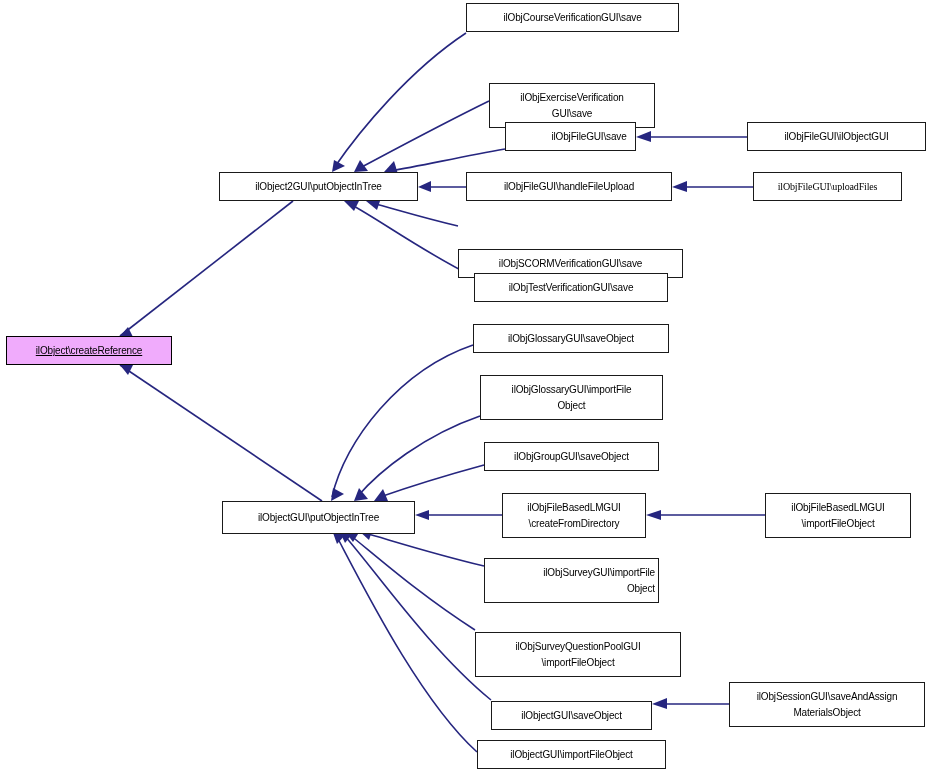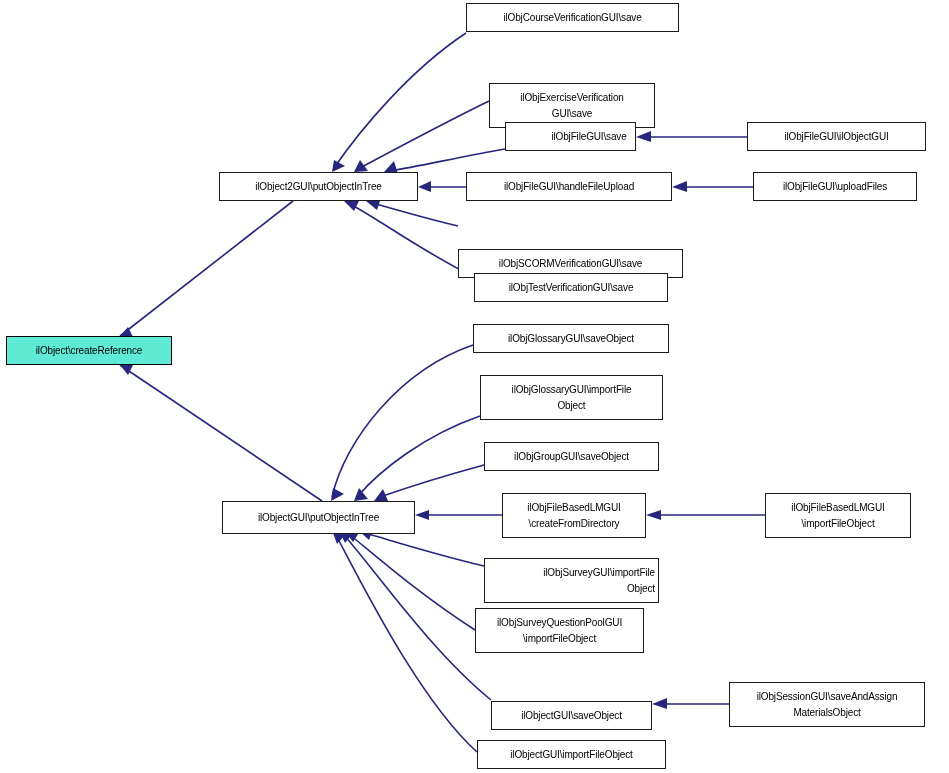--- a/index.html
+++ b/index.html
@@ -40,22 +40,23 @@
     font-size: 10px;
     line-height: 15.4px;
     display: flex;
     align-items: center;
     justify-content: center;
     text-align: center;
     white-space: pre-line;
     letter-spacing: -0.15px;
   }
   .node-box.highlight {
-    background: #5eead4;
+    background: #f0abfc;
     border-color: #000000;
+    text-decoration: underline;
   }
   .node-label {
     display: block;
     width: 100%;
     padding: 0 3px;
     box-sizing: border-box;
   }
 </style>
 </head>
 <body>
@@ -108,30 +109,30 @@
       <div class="node-box" style="left: 219px; top: 172px; width: 199px; height: 29px;"><span class="node-label">ilObject2GUI\putObjectInTree</span></div>
       <div class="node-box" style="left: 222px; top: 501px; width: 193px; height: 33px;"><span class="node-label">ilObjectGUI\putObjectInTree</span></div>
       <div class="node-box" style="left: 466px; top: 3px; width: 213px; height: 29px;"><span class="node-label">ilObjCourseVerificationGUI\save</span></div>
       <div class="node-box" style="left: 489px; top: 55px; width: 166px; height: 45px; margin-top: 28px;"><span class="node-label">ilObjExerciseVerification
 GUI\save</span></div>
       <div class="node-box" style="left: 505px; top: 122px; width: 131px; height: 29px; padding-left: 37px;"><span class="node-label">ilObjFileGUI\save</span></div>
       <div class="node-box" style="left: 466px; top: 172px; width: 206px; height: 29px;"><span class="node-label">ilObjFileGUI\handleFileUpload</span></div>
       <div class="node-box" style="left: 458px; top: 223px; width: 225px; height: 29px; margin-top: 26px;"><span class="node-label">ilObjSCORMVerificationGUI\save</span></div>
       <div class="node-box" style="left: 474px; top: 273px; width: 194px; height: 29px;"><span class="node-label">ilObjTestVerificationGUI\save</span></div>
       <div class="node-box" style="left: 747px; top: 122px; width: 179px; height: 29px;"><span class="node-label">ilObjFileGUI\ilObjectGUI</span></div>
-      <div class="node-box" style="left: 753px; top: 172px; width: 164px; height: 29px;"><span class="node-label">ilObjFileGUI\uploadFiles</span></div>
+      <div class="node-box" style="left: 753px; top: 172px; width: 149px; height: 29px; font-family: Liberation Serif, serif;"><span class="node-label">ilObjFileGUI\uploadFiles</span></div>
       <div class="node-box" style="left: 473px; top: 324px; width: 196px; height: 29px;"><span class="node-label">ilObjGlossaryGUI\saveObject</span></div>
       <div class="node-box" style="left: 480px; top: 375px; width: 183px; height: 45px;"><span class="node-label">ilObjGlossaryGUI\importFile
 Object</span></div>
       <div class="node-box" style="left: 484px; top: 442px; width: 175px; height: 29px;"><span class="node-label">ilObjGroupGUI\saveObject</span></div>
       <div class="node-box" style="left: 502px; top: 493px; width: 144px; height: 45px;"><span class="node-label">ilObjFileBasedLMGUI
 \createFromDirectory</span></div>
       <div class="node-box" style="left: 484px; top: 558px; width: 175px; height: 45px; text-align: right;"><span class="node-label">ilObjSurveyGUI\importFile
 Object</span></div>
-      <div class="node-box" style="left: 475px; top: 608px; width: 169px; height: 45px;"><span class="node-label">ilObjSurveyQuestionPoolGUI
+      <div class="node-box" style="left: 475px; top: 632px; width: 206px; height: 45px;"><span class="node-label">ilObjSurveyQuestionPoolGUI
 \importFileObject</span></div>
       <div class="node-box" style="left: 491px; top: 689px; width: 161px; height: 29px; margin-top: 12px;"><span class="node-label">ilObjectGUI\saveObject</span></div>
       <div class="node-box" style="left: 477px; top: 740px; width: 189px; height: 29px;"><span class="node-label">ilObjectGUI\importFileObject</span></div>
       <div class="node-box" style="left: 765px; top: 493px; width: 146px; height: 45px;"><span class="node-label">ilObjFileBasedLMGUI
 \importFileObject</span></div>
       <div class="node-box" style="left: 729px; top: 682px; width: 196px; height: 45px;"><span class="node-label">ilObjSessionGUI\saveAndAssign
 MaterialsObject</span></div>
     </div>
 </div>
 

